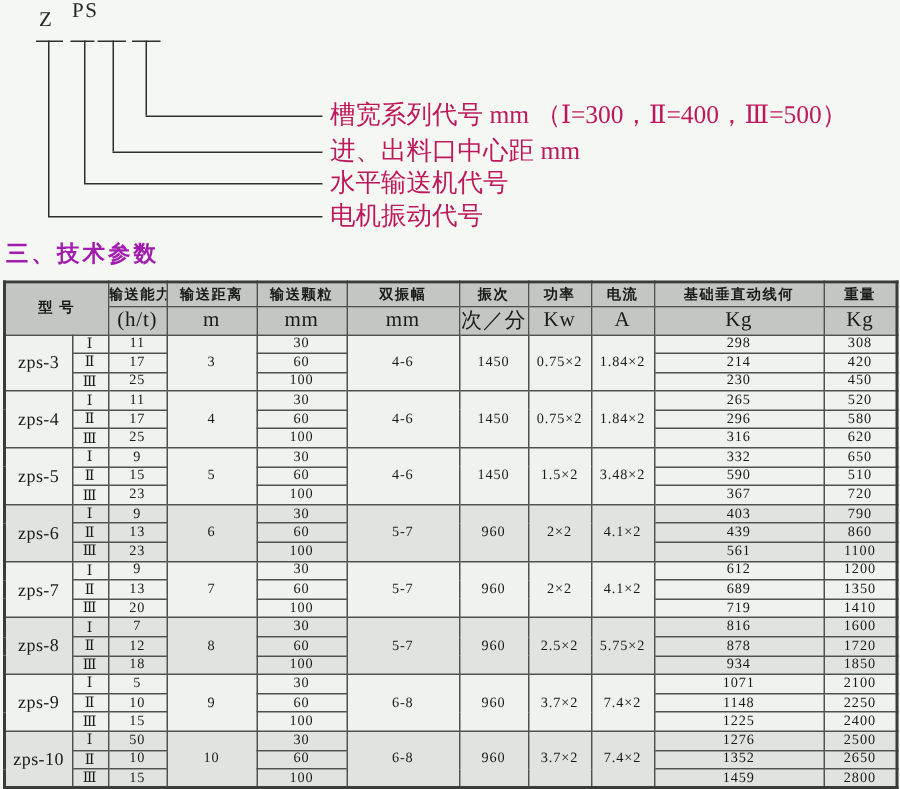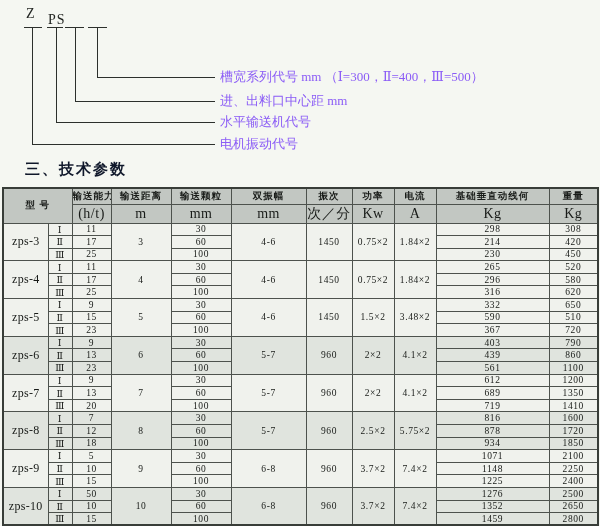--- a/index.html
+++ b/index.html
@@ -12,30 +12,29 @@
   
   .code-letter{
     position:absolute;font-size:14px;font-family:"Liberation Serif",serif;
     color:#232623;letter-spacing:1px;
   }
   .dline{position:absolute;background:#2c302c;}
   .tick{height:1px;}
   .vline{width:1px;}
   .hline{height:1px;}
   .callout-label{
-    position:absolute;left:220px;font-size:13px;line-height:14px;
-    color:#8b5cf6;white-space:nowrap;
+    position:absolute;left:220px;font-size:17px;line-height:14px;
+    color:#be185d;white-space:nowrap;
     font-family:"Liberation Serif","DejaVu Serif",serif;
   }
   
   .section-title{
     position:absolute;left:4px;top:160px;font-size:15px;font-weight:bold;
-    letter-spacing:2px;color:#0f172a;
+    letter-spacing:2px;color:#a21caf;
     font-family:"Liberation Sans","DejaVu Sans",sans-serif;
-    margin-left:21px;
   }
   
   table.params{
     position:absolute;left:2px;top:187px;width:595px;height:336px;
     border-collapse:collapse;table-layout:fixed;
     background:#f0f2ed;border:2px solid #383d38;
   }
   .params th,.params td{
     border:1px solid #4d524d;padding:0;text-align:center;vertical-align:middle;
     overflow:hidden;white-space:nowrap;
@@ -55,21 +54,21 @@
     font-size:9.5px;letter-spacing:0.6px;color:#171a17;background:#f0f2ed;
   }
   .params tbody td.model-cell{font-size:12px;letter-spacing:0.3px;}
   .params tbody td.shaded{background:#e0e4de;}
 </style>
 </head>
 <body>
 
 <div>
   <span class="code-letter" style="left:26px;top:6px;">Z</span>
-  <span class="code-letter" style="left:48px;top:12px;">PS</span>
+  <span class="code-letter" style="left:48px;top:0;">PS</span>
 
   <div class="dline tick" style="left:24px;top:27px;width:18px;"></div>
   <div class="dline tick" style="left:47px;top:27px;width:16px;"></div>
   <div class="dline tick" style="left:65px;top:27px;width:19px;"></div>
   <div class="dline tick" style="left:88px;top:27px;width:19px;"></div>
 
   <div class="dline vline" style="left:32px;top:27px;height:117px;"></div>
   <div class="dline vline" style="left:56px;top:27px;height:95px;"></div>
   <div class="dline vline" style="left:75px;top:27px;height:74px;"></div>
   <div class="dline vline" style="left:97px;top:27px;height:50px;"></div>

